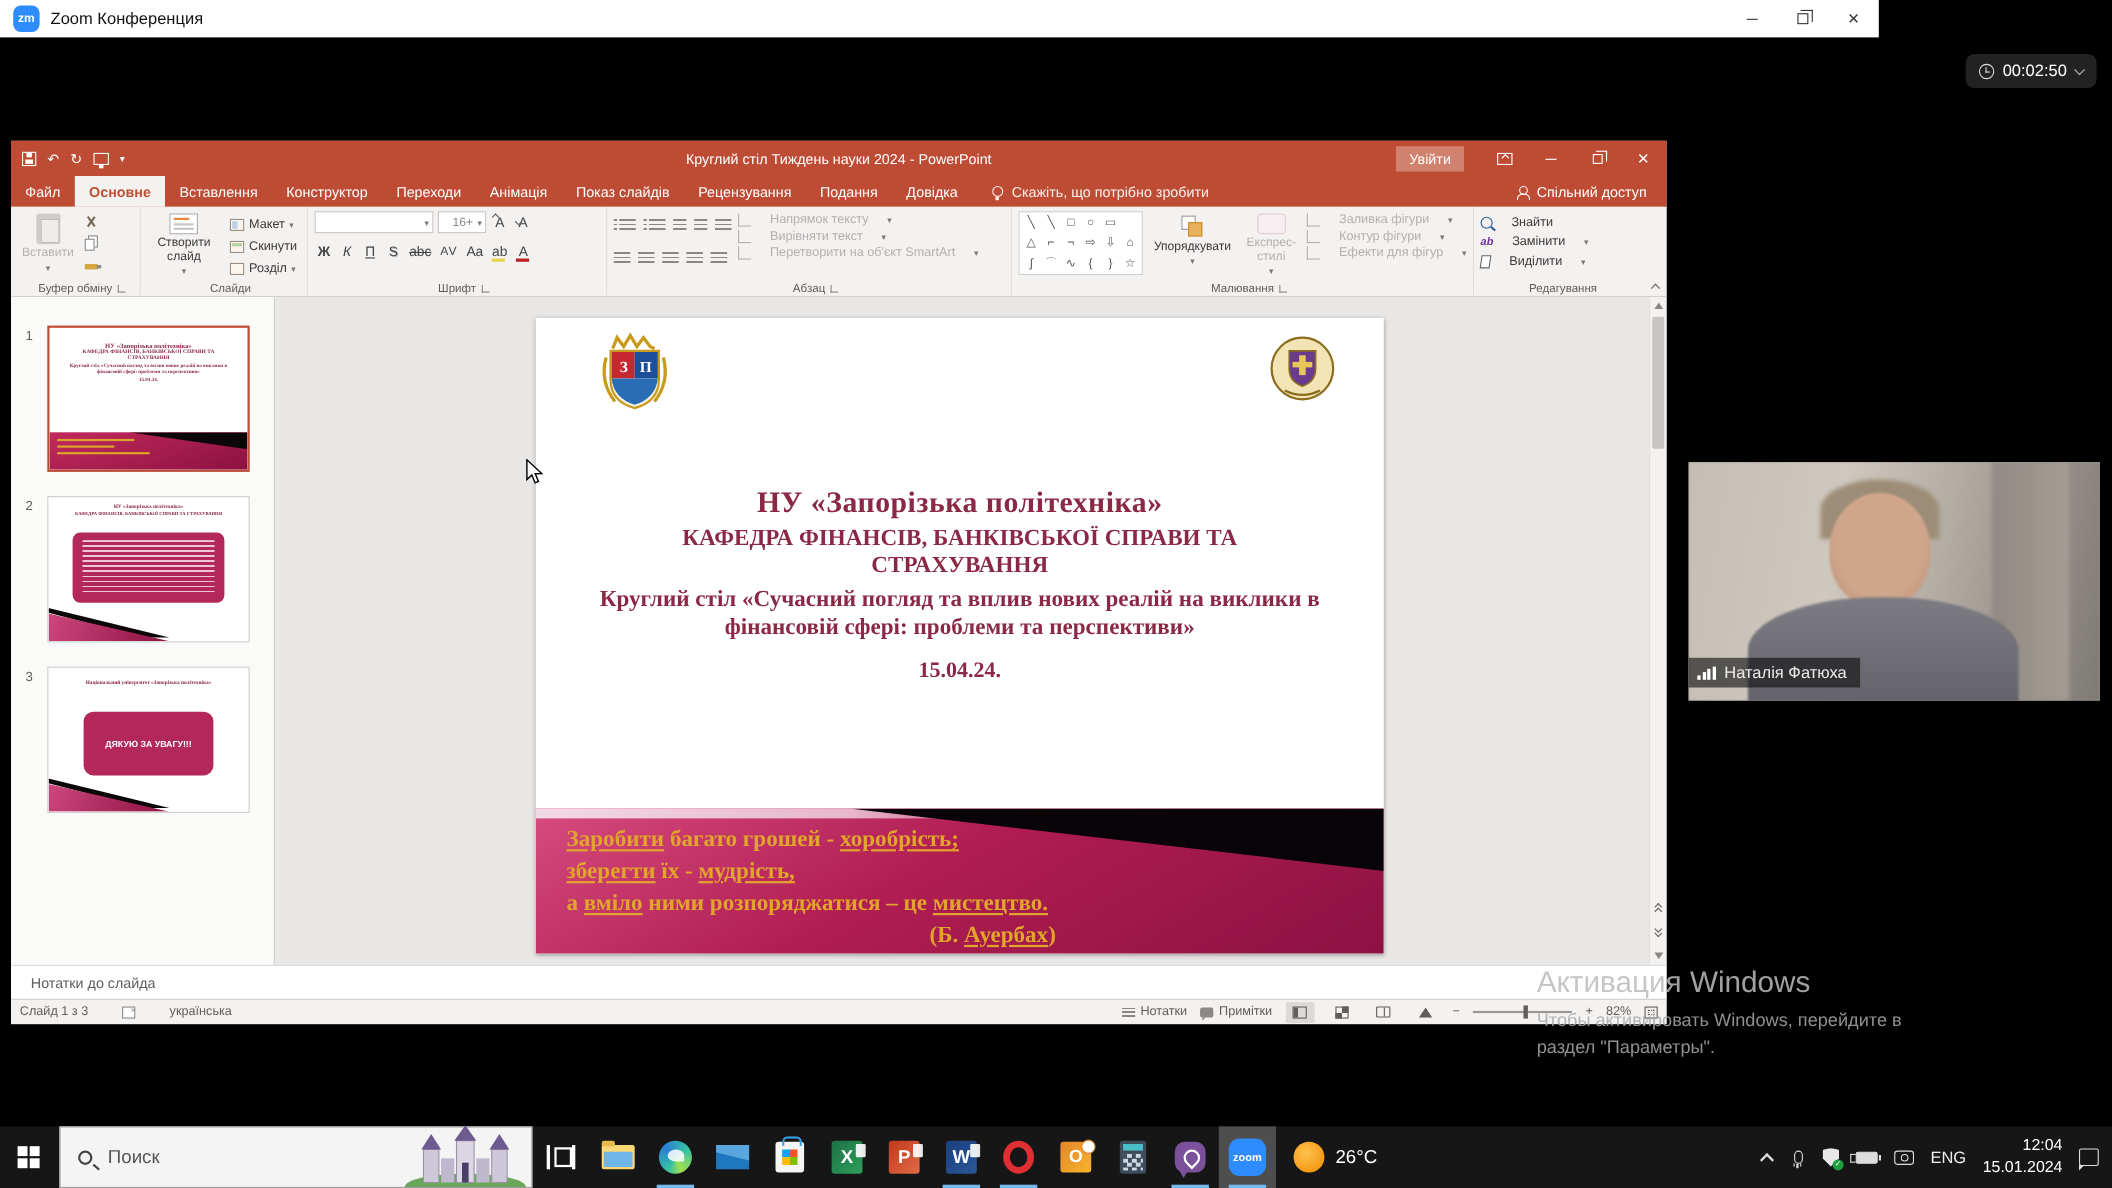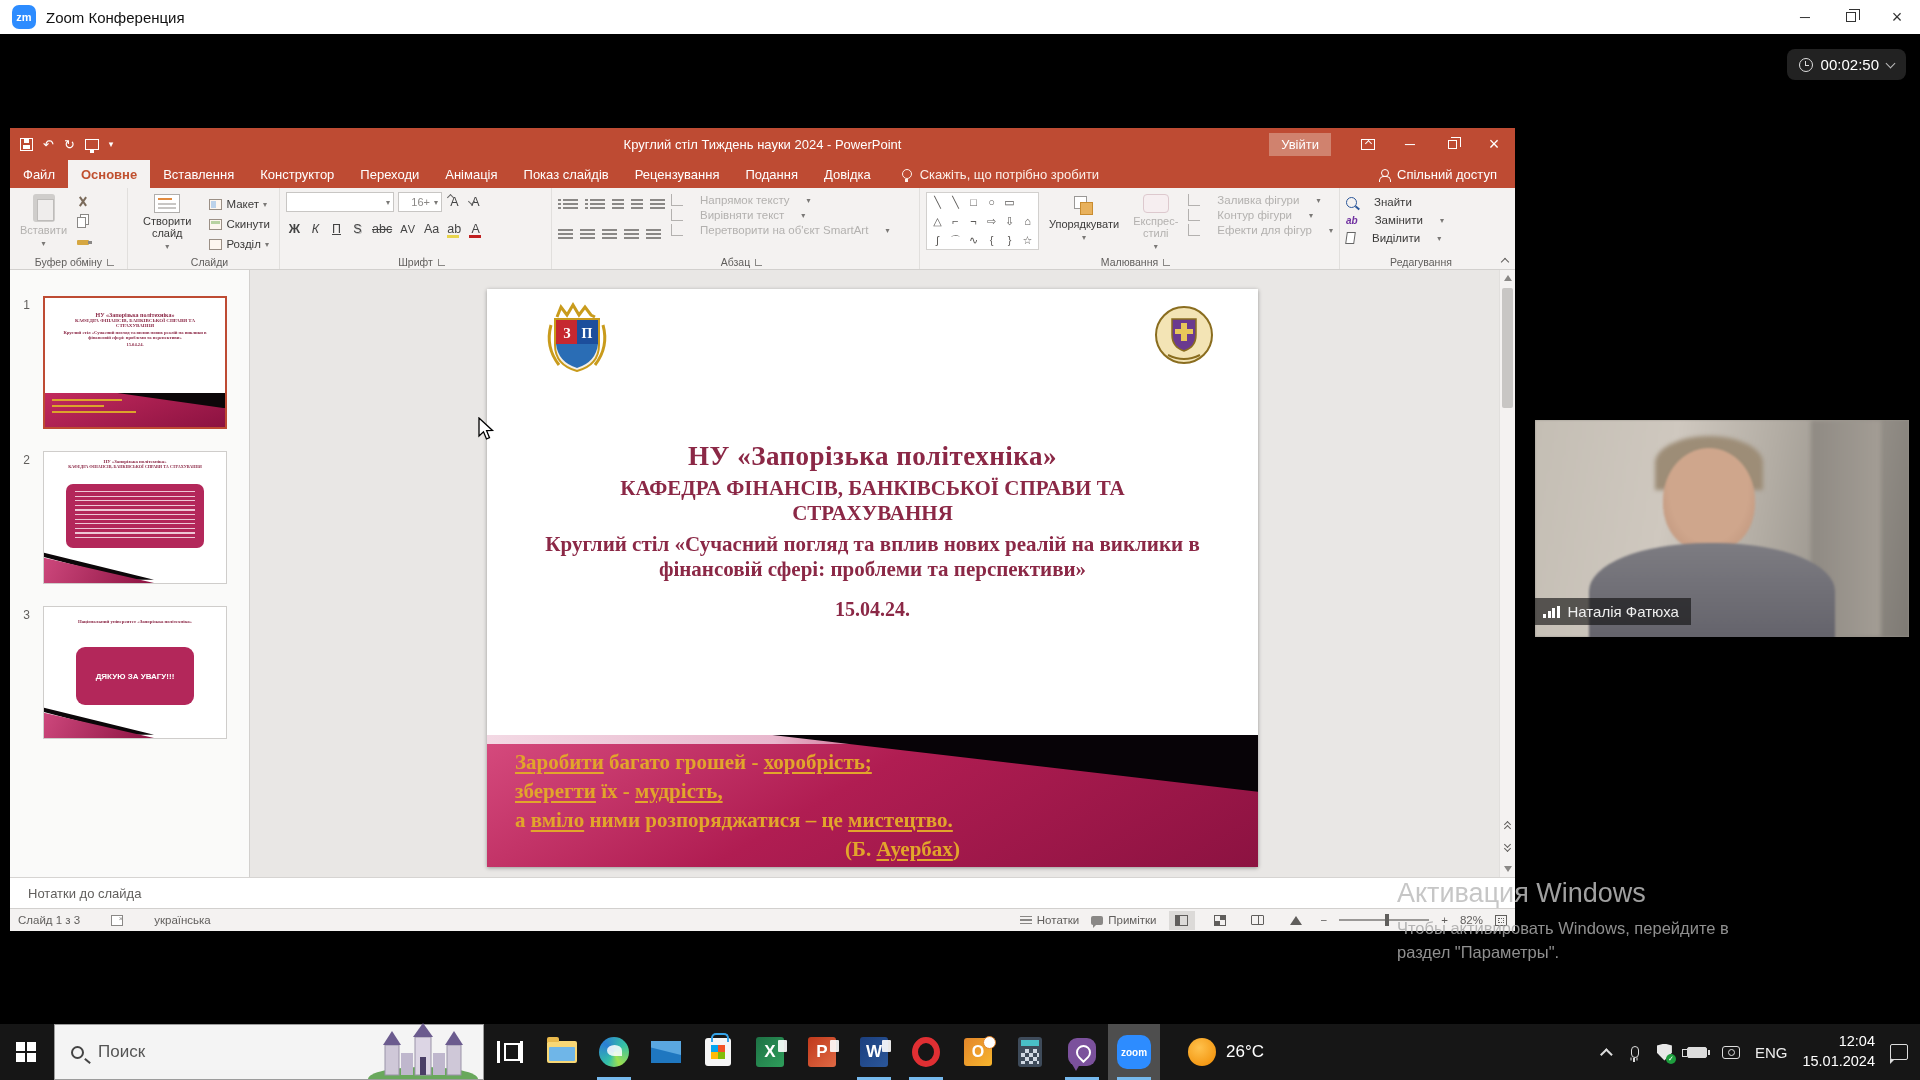--- a/index.html
+++ b/index.html
@@ -1,20 +1,20 @@
 <!DOCTYPE html>
 <html><head>
 <meta charset="utf-8">
 <style>
   * { margin:0; padding:0; box-sizing:border-box; }
   html,body { width:1920px; height:1080px; background:#000; font-family:"Liberation Sans",sans-serif; overflow:hidden; }
   .screen { position:relative; width:1920px; height:1080px; background:#000; }
 
   
-  .ztitle { position:absolute; top:0; left:0; width:1920px; height:34px; background:#fff; display:flex; align-items:center; z-index:5; }
+  .ztitle { position:absolute; top:0; left:0; width:1708px; height:34px; background:#fff; display:flex; align-items:center; z-index:5; }
   .zlogo { width:24px; height:24px; margin-left:12px; background:#2D8CFF; color:#fff; border-radius:7px; font-size:11px; font-weight:bold; display:flex; align-items:center; justify-content:center; }
   .ztext { margin-left:10px; font-size:15px; color:#111; }
   .zctrl { margin-left:auto; display:flex; height:34px; }
   .zbtn { width:46px; height:34px; display:flex; align-items:center; justify-content:center; color:#333; font-size:14px; cursor:default; }
   .ric-restore { width:10px; height:10px; border:1px solid #333; position:relative; background:#fff; }
   .ric-restore::before { content:""; position:absolute; left:2px; top:-4px; width:10px; height:10px; border:1px solid #333; border-left:none; border-bottom:none; }
 
   
   .meeting { position:absolute; top:34px; left:0; width:1920px; height:990px; background:#000; }
 
@@ -232,21 +232,21 @@
   .opera { width:28px; height:30px; border:6px solid #e02f33; border-radius:50%; }
   .outlook { width:28px; height:28px; background:linear-gradient(135deg,#e3862a,#f7b52d); border-radius:3px; display:flex; align-items:center; justify-content:center; color:#fff; font-weight:bold; font-size:16px; position:relative; }
   .outlook::after { content:""; position:absolute; right:-4px; top:-2px; width:11px; height:11px; background:#fff; border:1.6px solid #e3862a; border-radius:50%; }
   .calc { width:24px; height:30px; background:#3e4b5a; border-radius:3px; position:relative; }
   .calc::before { content:""; position:absolute; left:3px; top:3px; right:3px; height:6px; background:#49c0c8; }
   .calc::after { content:""; position:absolute; left:3px; top:12px; right:3px; bottom:3px; background:repeating-conic-gradient(#cfd8e2 0 25%, #3e4b5a 0 50%); background-size:8px 8px; }
   .viber { width:28px; height:28px; background:#7b519c; border-radius:9px; position:relative; }
   .viber::before { content:""; position:absolute; left:8px; top:7px; width:11px; height:11px; border:2.5px solid #fff; border-radius:50% 50% 50% 0; transform:rotate(-45deg); }
   .viber::after { content:""; position:absolute; left:4px; bottom:-5px; border-left:4px solid transparent; border-right:4px solid transparent; border-top:7px solid #7b519c; }
   .zoomapp { width:34px; height:34px; background:#2D8CFF; border-radius:10px; display:flex; align-items:center; justify-content:center; color:#fff; font-size:10px; font-weight:bold; }
-  .weather { display:flex; align-items:center; gap:10px; padding:0 28px; color:#fff; font-size:17px; }
+  .weather { display:flex; align-items:center; gap:10px; padding:0 16px; color:#fff; font-size:17px; }
   .sun { width:28px; height:28px; border-radius:50%; background:radial-gradient(circle at 40% 35%,#ffc24d,#f08a00); }
   .tray { margin-left:auto; display:flex; align-items:center; gap:15px; padding-right:12px; color:#fff; }
   .chup { width:9px; height:9px; border-left:2px solid #ddd; border-top:2px solid #ddd; transform:rotate(45deg) translateY(3px); }
   .micro { width:8px; height:12px; border:1.7px solid #ddd; border-radius:4px; position:relative; margin:0 3px; }
   .micro::after { content:""; position:absolute; left:1.5px; bottom:-5px; width:2px; height:4px; background:#ddd; box-shadow:-3px -1px 0 -0.5px #ddd,3px -1px 0 -0.5px #ddd; }
   .shield { width:15px; height:17px; background:#e8e8e8; clip-path:polygon(0 12%,50% 0,100% 12%,100% 55%,50% 100%,0 55%); position:relative; }
   .shieldwrap { position:relative; }
   .shieldwrap::after { content:"✓"; position:absolute; right:-4px; bottom:-3px; width:10px; height:10px; background:#1e9e3e; border-radius:50%; color:#fff; font-size:7px; line-height:10px; text-align:center; }
   .batt { width:20px; height:11px; border:1.6px solid #ddd; border-radius:2px; position:relative; background:#ddd; }
   .batt::before { content:""; position:absolute; right:-4px; top:2px; width:2px; height:5px; background:#ddd; }

